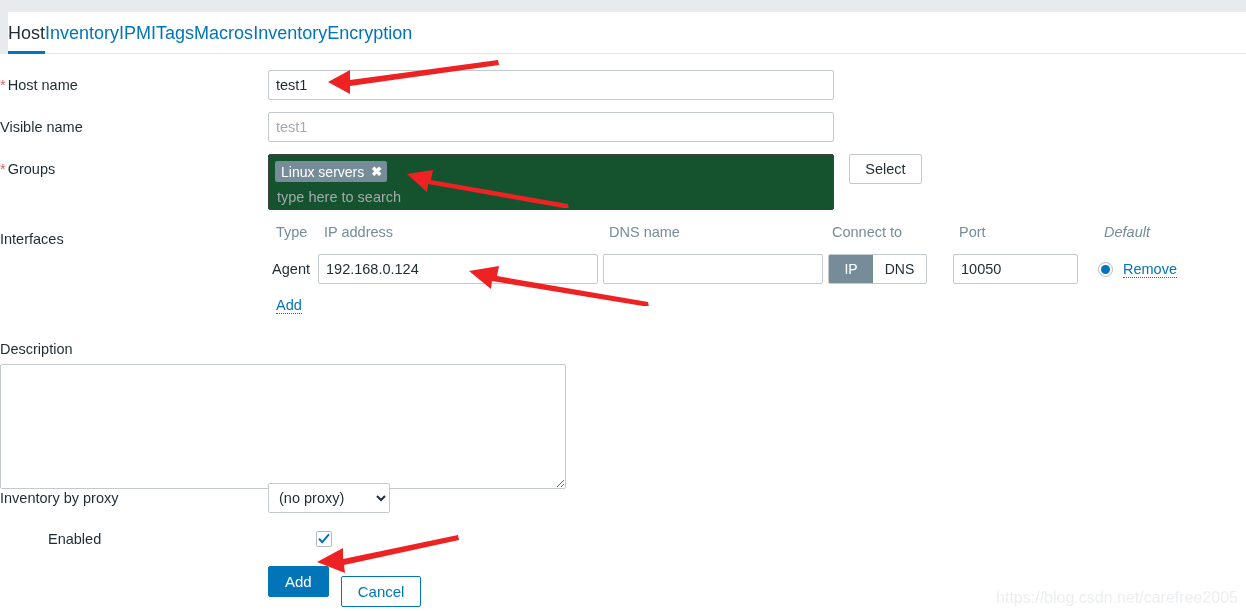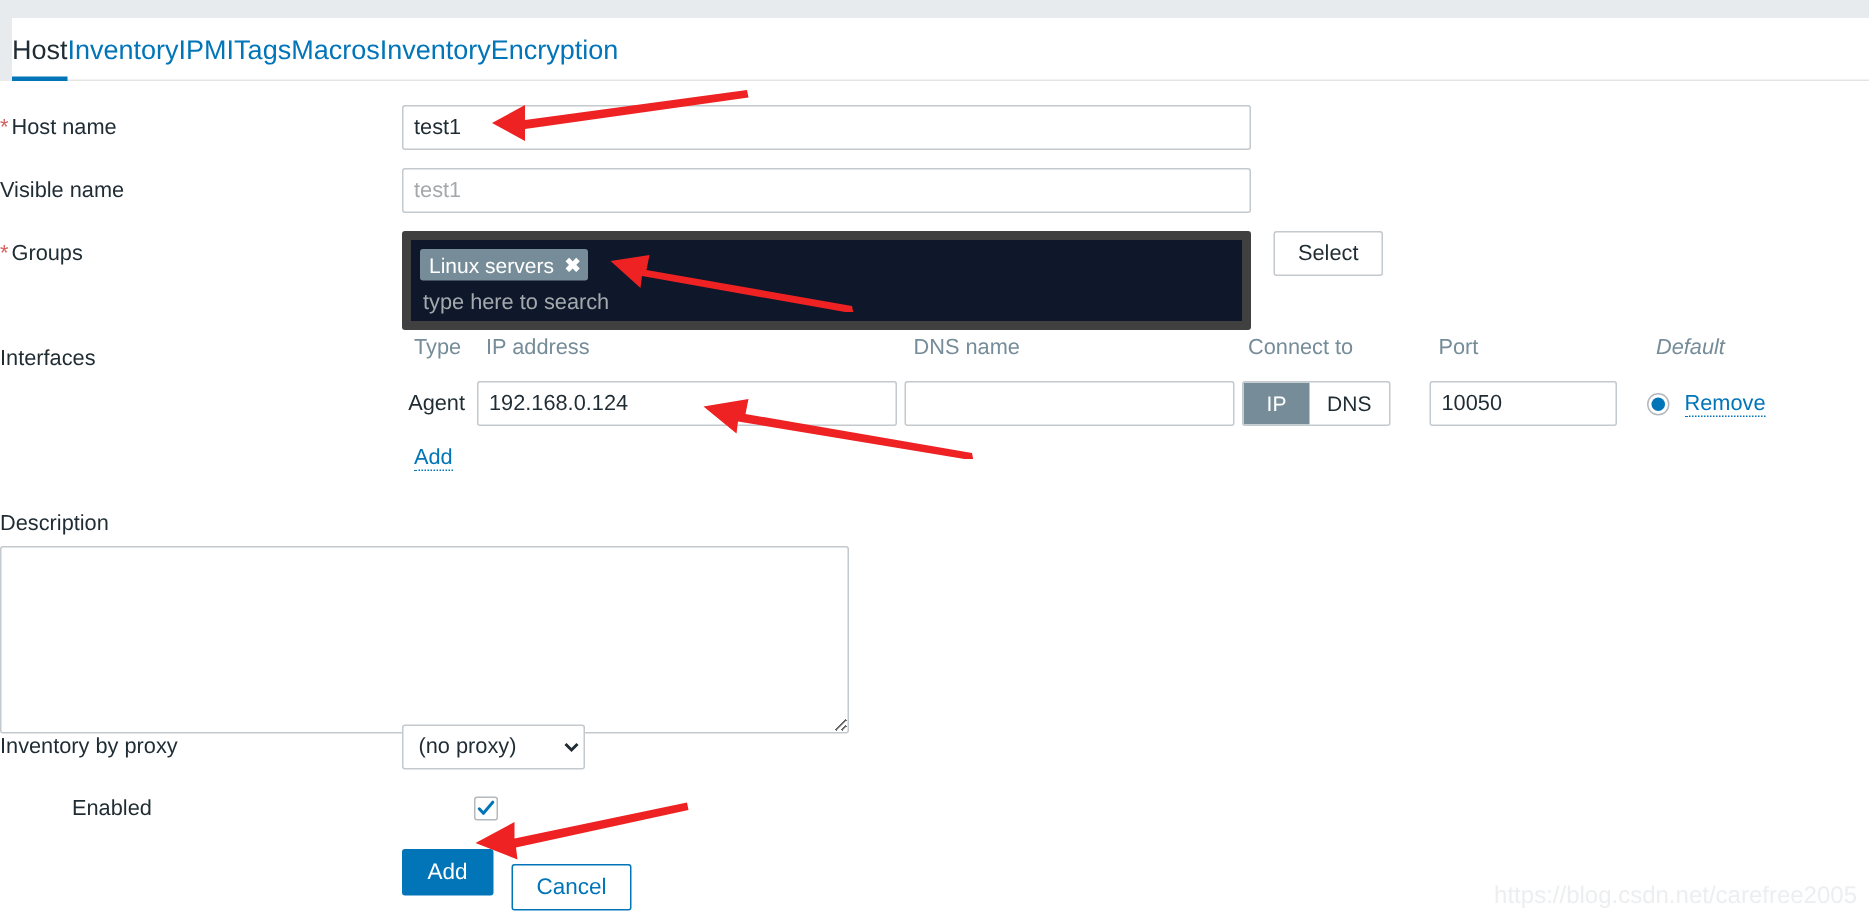--- a/index.html
+++ b/index.html
@@ -80,22 +80,22 @@
     padding: 0 7px;
     outline: none;
     border-radius: 2px;
   }
   input.tf::placeholder { color: #a4a9ad; }
 
   
   .ms {
     width: 566px;
     min-height: 56px;
-    border: 6px solid #404040;
-    background: #0f172a;
+    border: 1px solid #404040;
+    background: #14532d;
     border-radius: 2px;
     padding: 6px 6px 4px 6px;
   }
   .chip {
     display: inline-flex; align-items: center;
     background: #768d99;
     color: #ffffff;
     font-size: 14px;
     height: 21px;
     padding: 0 5px 0 6px;

